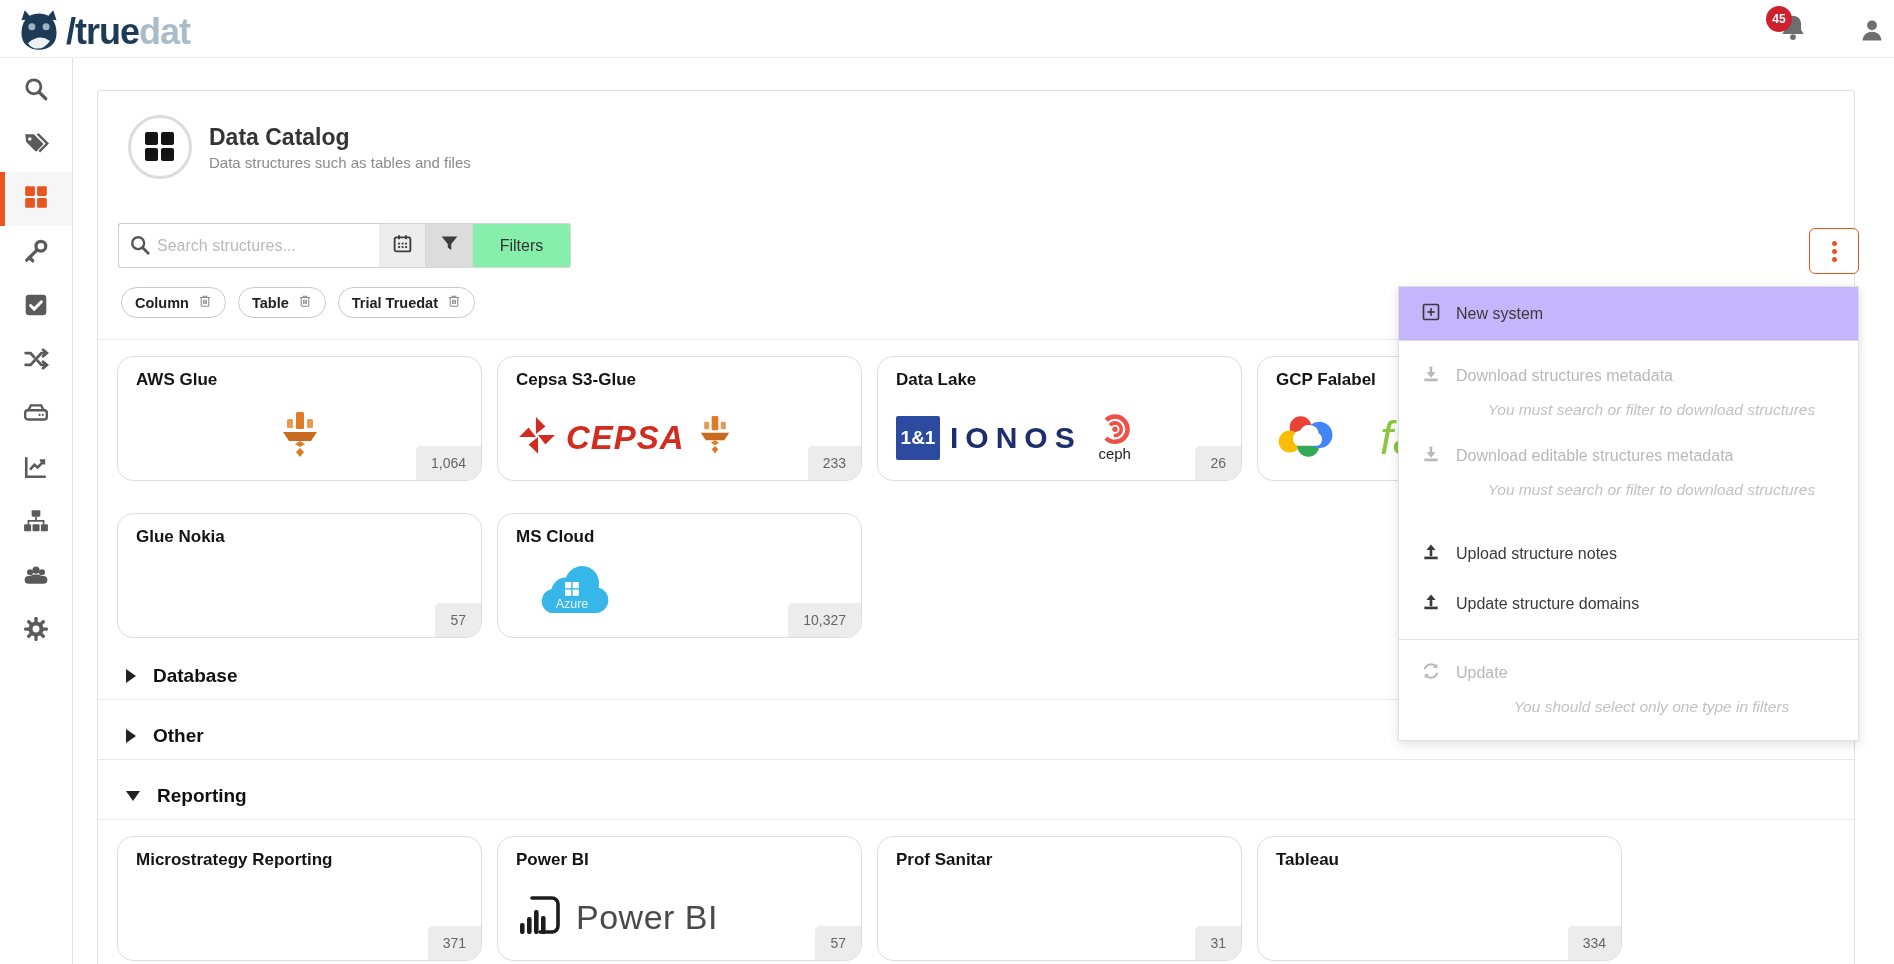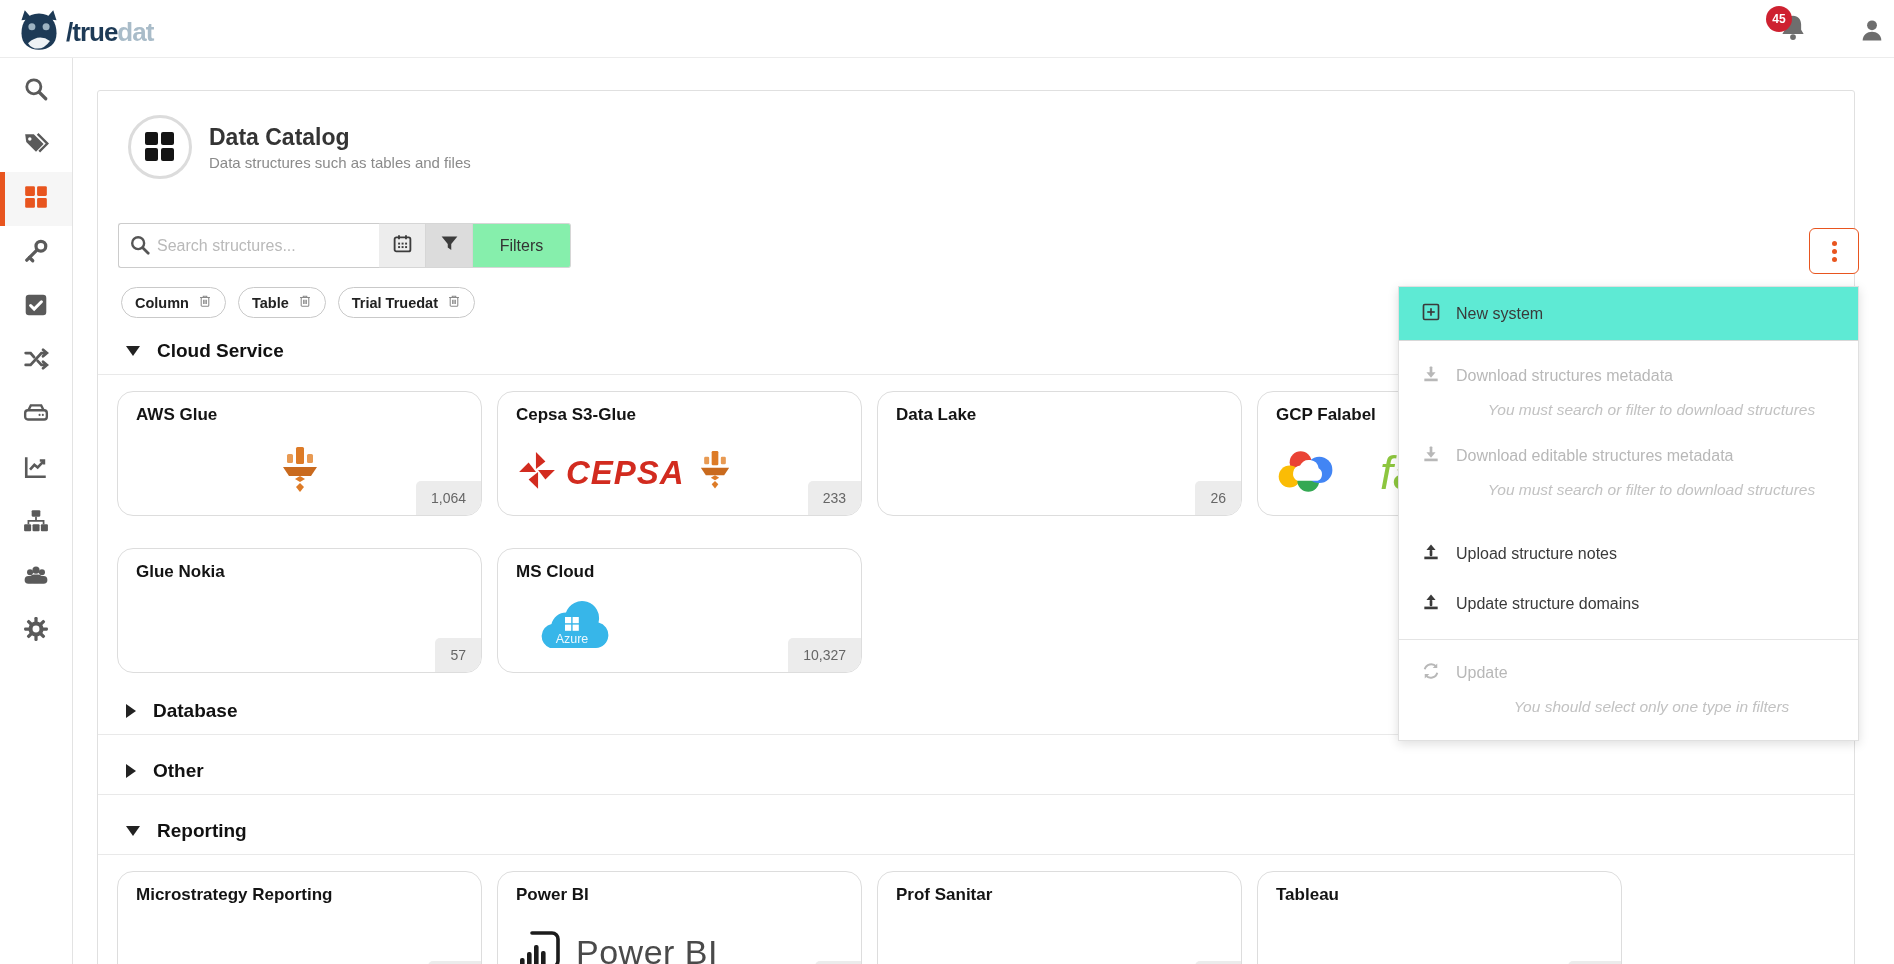--- a/index.html
+++ b/index.html
@@ -3,21 +3,21 @@
 <meta charset="utf-8">
 <style>
   * { margin:0; padding:0; box-sizing:border-box; }
   html,body { width:1894px; height:964px; overflow:hidden; background:#fff;
     font-family:"Liberation Sans", sans-serif; color:#333; }
 
   
   .header { position:absolute; left:0; top:0; width:1894px; height:58px; background:#fff;
     border-bottom:1px solid #ececec; z-index:30; }
   .brand { position:absolute; left:16px; top:7px; display:flex; align-items:center; gap:4px; }
-  .brand-text { font-size:26px; font-weight:bold; letter-spacing:-1px; line-height:44px; }
+  .brand-text { font-size:36px; font-weight:bold; letter-spacing:-1px; line-height:44px; }
   .brand-dark { color:#1d3a56; }
   .brand-light { color:#a9bcc9; }
   .bell-wrap { position:absolute; right:76px; top:12px; width:40px; height:40px; cursor:pointer; }
   .bell-badge { position:absolute; left:-12px; top:-6px; min-width:26px; height:26px; border-radius:13px;
     background:#ce2130; color:#fff; font-size:12px; font-weight:bold; display:flex;
     align-items:center; justify-content:center; padding:0 4px; z-index:2; }
   .user-wrap { position:absolute; right:8px; top:16px; width:28px; height:28px; cursor:pointer; }
   .icon-gray { color:#6e6e6e; }
 
   
@@ -97,21 +97,21 @@
   
   .kebab-btn { position:absolute; left:1711px; top:137px; width:50px; height:46px; background:#fff;
     border:1.5px solid #e8551f; border-radius:6px; display:flex; flex-direction:column; gap:3px;
     align-items:center; justify-content:center; cursor:pointer; z-index:15; }
   .kebab-btn span { width:5px; height:5px; border-radius:50%; background:#e8551f; }
 
   .dropdown { position:absolute; left:1300px; top:195px; width:461px; background:#fff;
     border:1px solid #e0e0e0; box-shadow:0 3px 10px rgba(0,0,0,0.13); z-index:20; padding-bottom:24px; }
   .menu-item { display:flex; align-items:center; gap:15px; font-size:16px; color:#3a3a3a; cursor:pointer; }
   .menu-item svg { width:20px; height:20px; flex:none; }
-  .menu-item.first { height:54px; background:#5eead4; border-bottom:1px solid #d8d8d8; padding-left:22px; margin:0; }
+  .menu-item.first { height:54px; background:#c4b5fd; border-bottom:1px solid #d8d8d8; padding-left:22px; margin:0; }
   .menu-body { padding:22px 0 0;text-align:center; }
   .menu-body .menu-item { padding-left:22px; height:26px; }
   .menu-item.disabled { color:#b8b8b8; cursor:default; }
   .menu-note { font-style:italic; color:#c2c2c2; font-size:15.5px; padding-left:46px; margin-top:12px; } .menu-gap-md { margin-top:24px; } .menu-gap-lg { margin-top:42px; }
   .menu-divider { border-bottom:1px solid #e4e4e4; margin-top:22px; }
   .menu-body .menu-item.after-div { margin-top:20px; }
 </style>
 </head>
 <body>
 
@@ -326,24 +326,20 @@
             <line x1="9.7" y1="10" x2="9.7" y2="17"></line>
             <line x1="12" y1="10" x2="12" y2="17"></line>
             <line x1="14.3" y1="10" x2="14.3" y2="17"></line>
           </svg></span>
     </div>
   </div>
 
   <div class="sections">
 
     <div class="section">
-      <div class="section-header">
-        <span class="caret open"></span>
-        <span class="section-label">Cloud Service</span>
-      </div>
       <div class="section-hr"></div>
       <div class="cards">
         <div class="card">
           <div class="card-title">AWS Glue</div>
           <div class="logo-row lr-center">
             <span>
               <svg width="48" height="50" viewBox="0 0 48 50">
                 <rect x="20" y="1" width="8" height="17" rx="1.5" fill="#dd7b27"></rect>
                 <rect x="11" y="8" width="6" height="9" rx="1.5" fill="#e89a53"></rect>
                 <rect x="31" y="8" width="6" height="9" rx="1.5" fill="#e89a53"></rect>
@@ -379,20 +375,32 @@
                 <path d="M19 33 l5 -3 5 3 -5 3 z" fill="#dd7b27"></path>
                 <path d="M20 41 l4 -4 4 4 -4 5 z" fill="#dd7b27"></path>
               </svg>
             </span>
           </div>
           <div class="card-badge">233</div>
         </div>
 
         <div class="card">
           <div class="card-title">Data Lake</div>
+          <div class="logo-row lr-left">
+            <span class="oneone-sq">1&amp;1</span>
+            <span class="ionos-text">IONOS</span>
+            <span class="ceph-wrap">
+              <svg width="38" height="36" viewBox="0 0 40 40">
+                <circle cx="20" cy="18" r="14" fill="none" stroke="#ef5146" stroke-width="5" stroke-dasharray="66 22" stroke-dashoffset="-55"></circle>
+                <circle cx="20" cy="18" r="7" fill="none" stroke="#ef5146" stroke-width="4" stroke-dasharray="30 14" stroke-dashoffset="-26"></circle>
+                <circle cx="20" cy="18" r="3" fill="#ef5146"></circle>
+              </svg>
+              <span class="ceph-text">ceph</span>
+            </span>
+          </div>
           <div class="card-badge">26</div>
         </div>
 
         <div class="card">
           <div class="card-title">GCP Falabel</div>
           <div class="logo-row lr-left">
             <span>
               <svg width="58" height="46" viewBox="0 0 52 42">
                 <circle cx="22" cy="13" r="10" fill="#ea4335"></circle>
                 <circle cx="12" cy="26" r="10" fill="#fbbc05"></circle>

